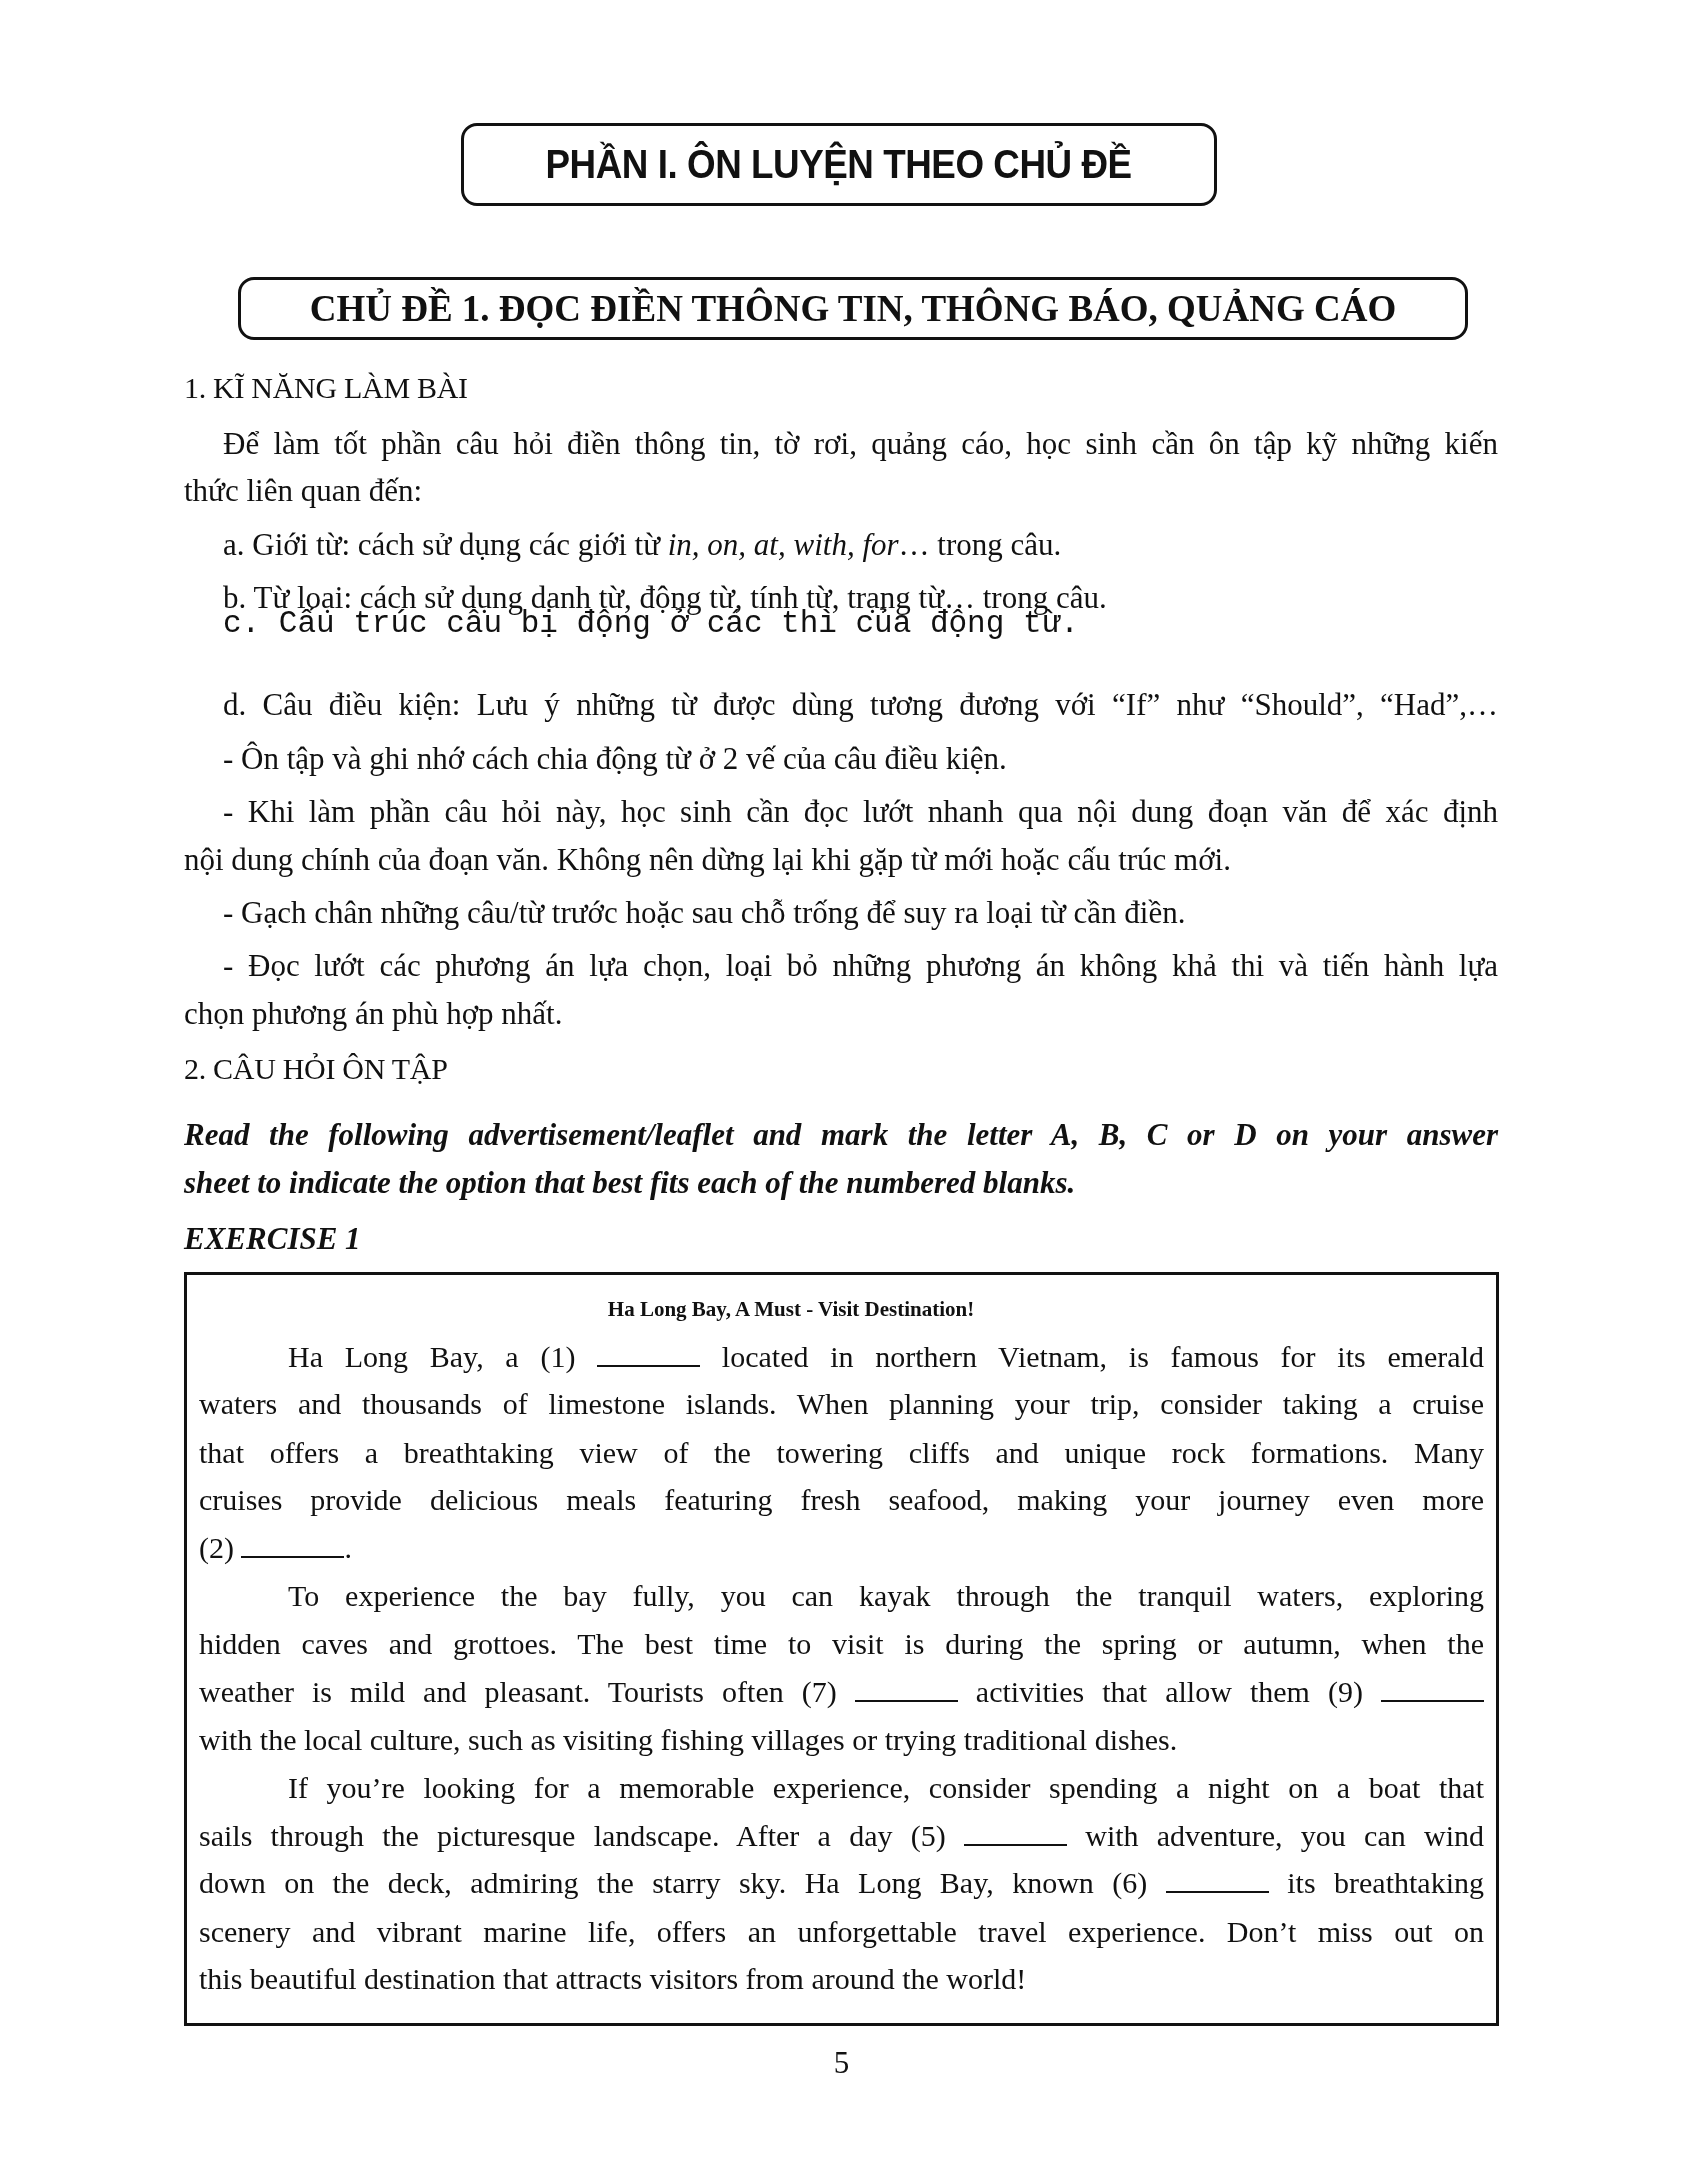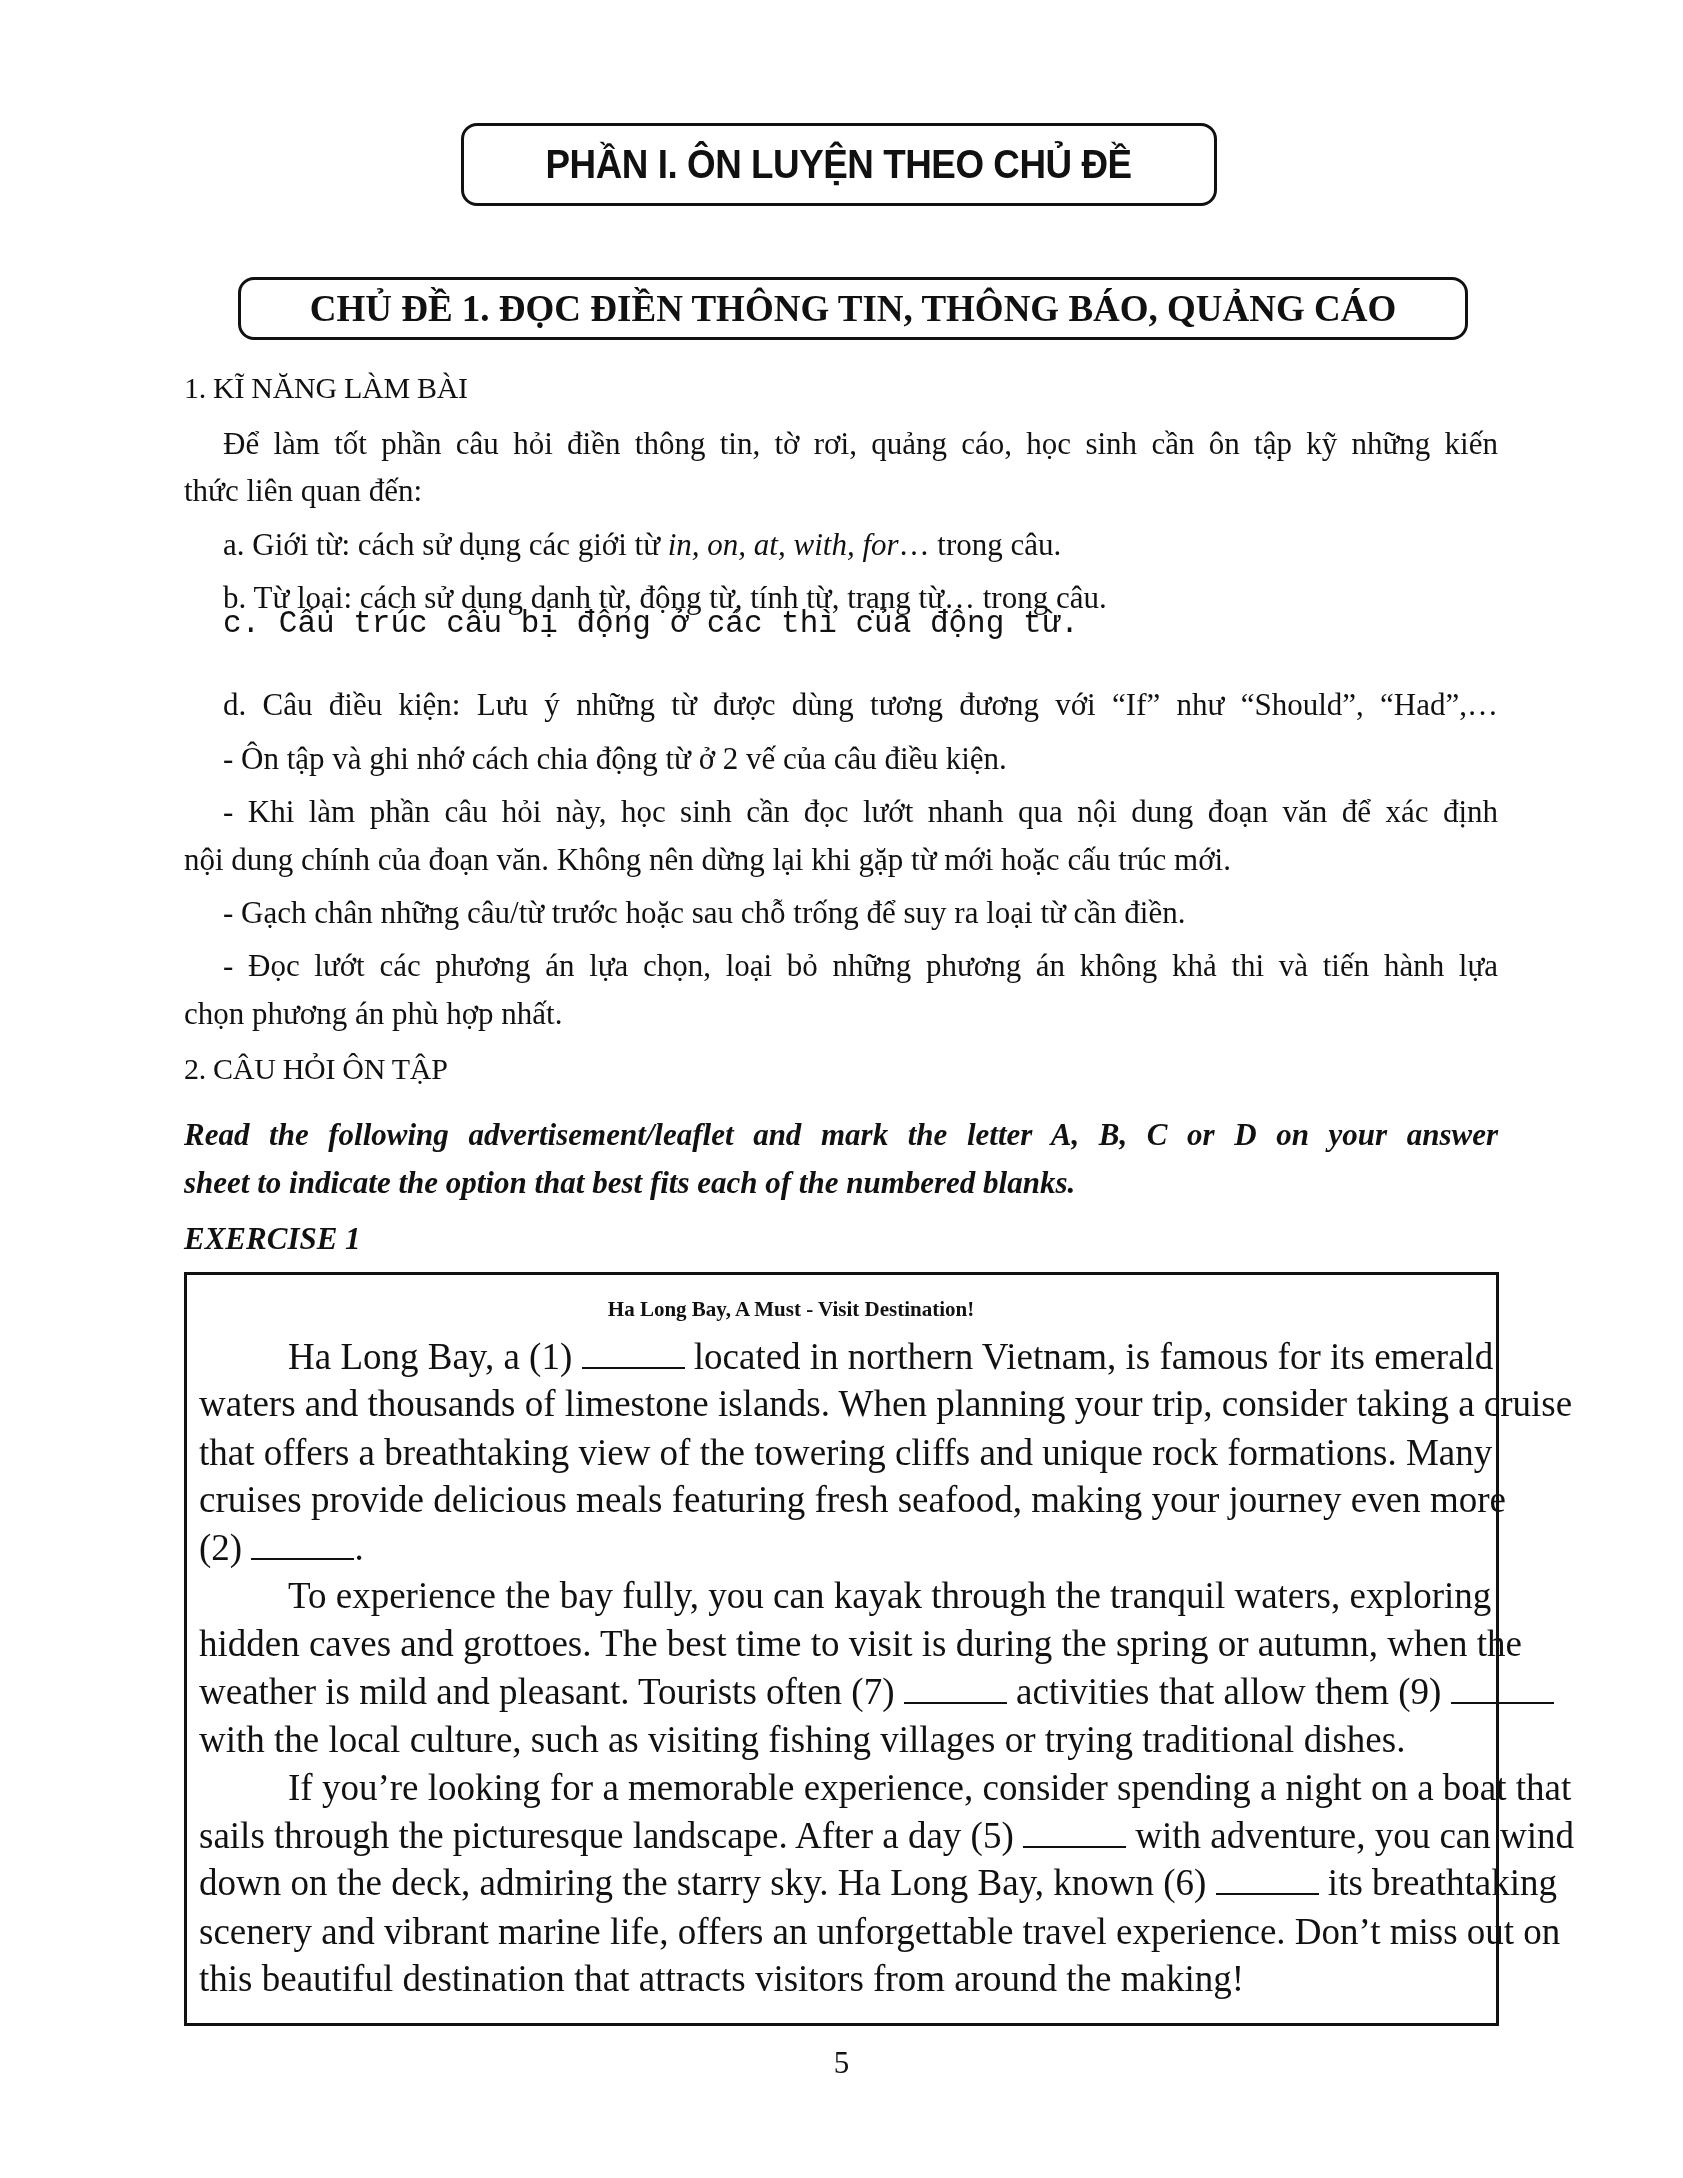--- a/index.html
+++ b/index.html
@@ -84,21 +84,21 @@
       position: absolute;
       left: 184px;
       top: 1272px;
       width: 1315px;
       height: 754px;
       border: 3px solid #111;
       box-sizing: border-box;
     }
     .p-line {
       position: absolute;
-      font-size: 37px;
+      font-size: 30px;
       line-height: 40px;
       white-space: nowrap;
     }
     .p-flush { left: 199px; }
     .p-indent { left: 288px; }
     .p-wf { width: 1285px; }
     .p-wi { width: 1196px; }
     .blank {
       display: inline-block;
       width: 103px;
@@ -180,16 +180,16 @@
 <div class="p-line p-flush" style="top:1720px;">with the local culture, such as visiting fishing villages or trying traditional dishes.</div>
 
 <div class="p-line p-indent p-wi justify" style="top:1768px;">If you’re looking for a memorable experience, consider spending a night on a boat that</div>
 <div class="p-line p-flush p-wf justify" style="top:1816px;">
   <span>sails through the picturesque landscape. After a day (5) </span><span class="blank"></span><span> with adventure, you can wind</span>
 </div>
 <div class="p-line p-flush p-wf justify" style="top:1863px;">
   <span>down on the deck, admiring the starry sky. Ha Long Bay, known (6) </span><span class="blank"></span><span> its breathtaking</span>
 </div>
 <div class="p-line p-flush p-wf justify" style="top:1912px;">scenery and vibrant marine life, offers an unforgettable travel experience. Don’t miss out on</div>
-<div class="p-line p-flush" style="top:1959px;">this beautiful destination that attracts visitors from around the making!</div>
+<div class="p-line p-flush" style="top:1959px;">this beautiful destination that attracts visitors from around the world!</div>
 
 <div id="page-number">5</div>
 
 
 </body></html>

